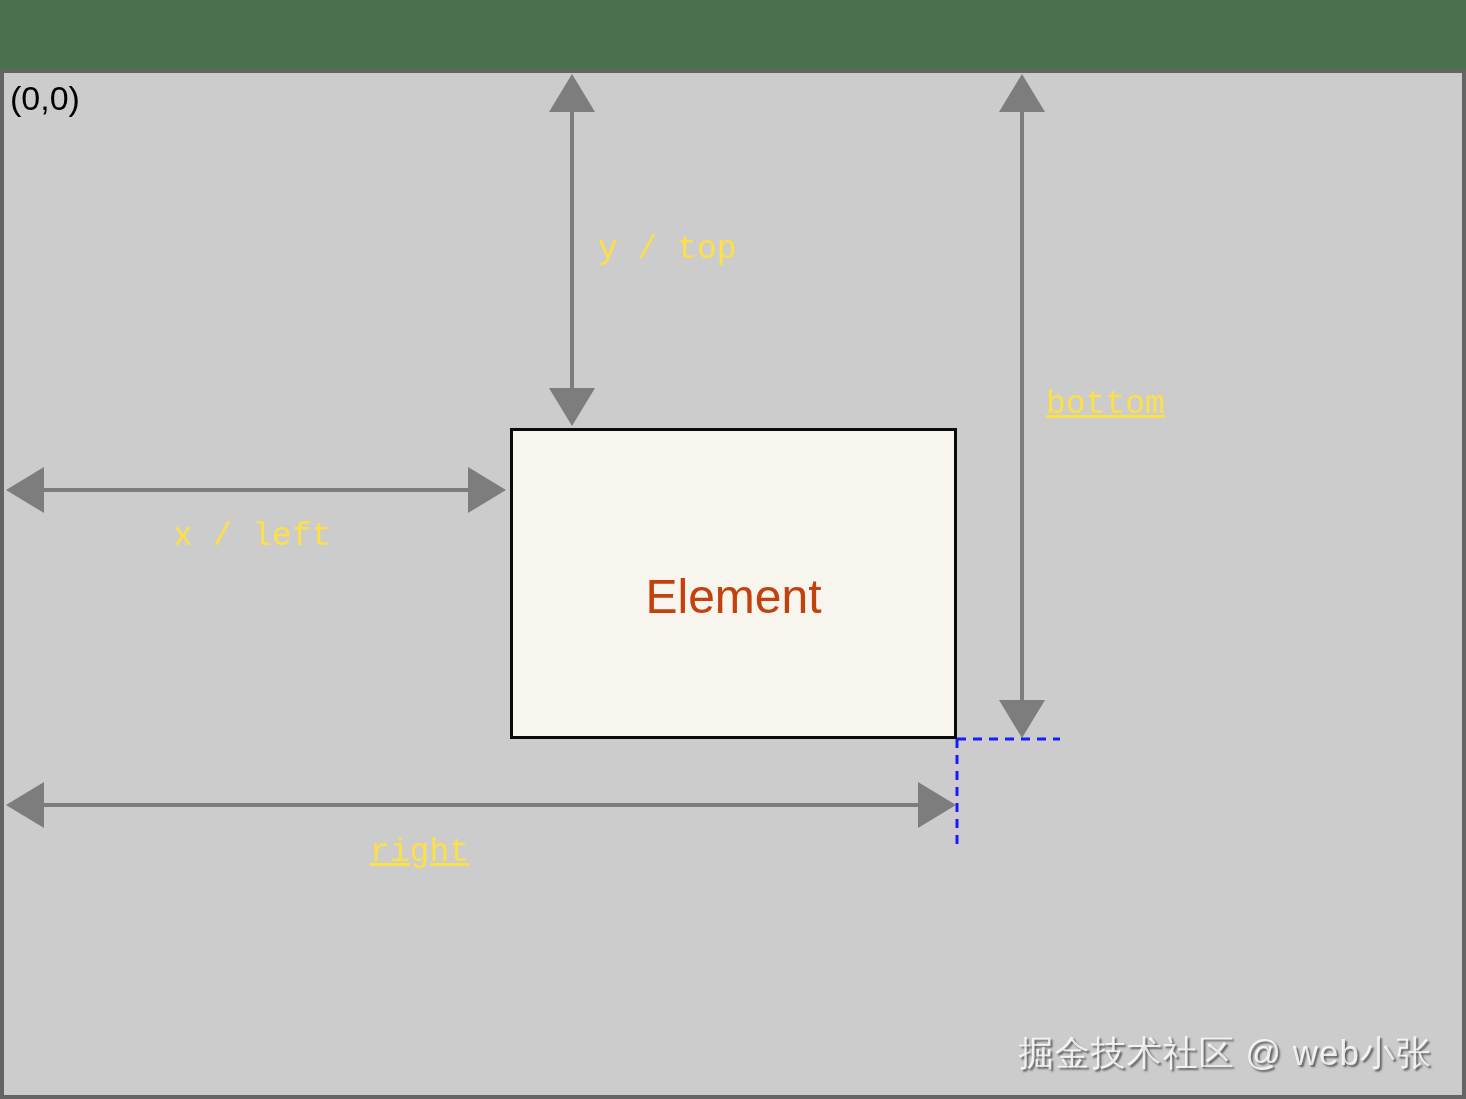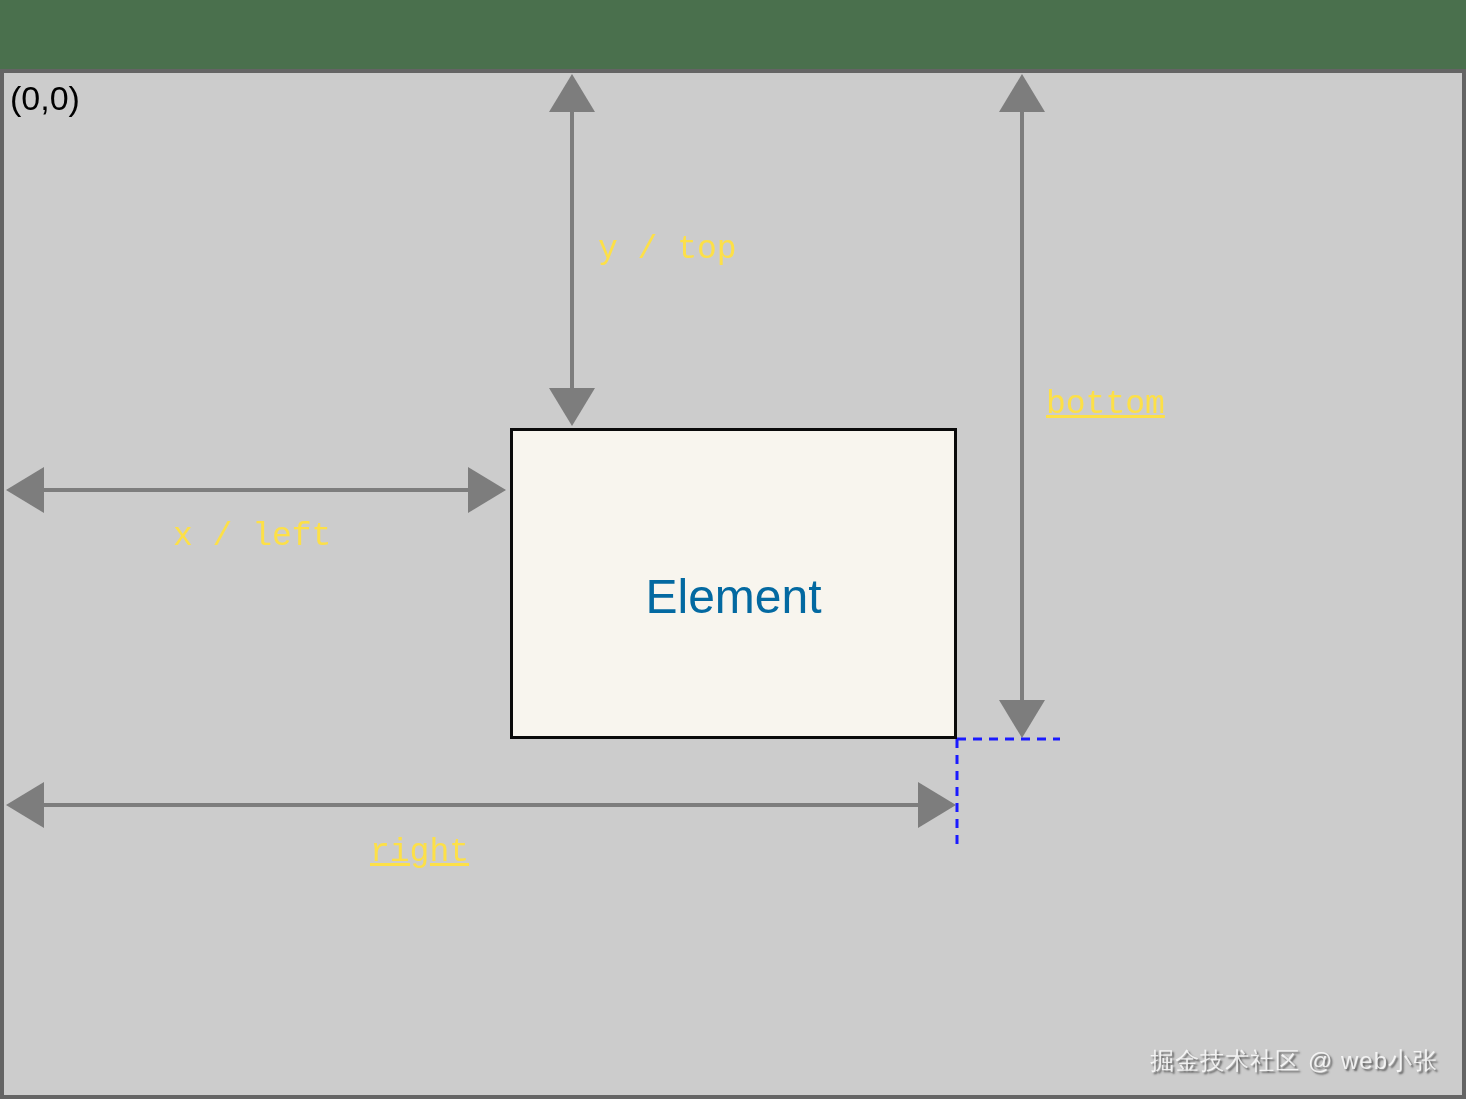--- a/index.html
+++ b/index.html
@@ -58,41 +58,41 @@
     position: absolute;
     left: 510px; top: 428px;
     width: 447px; height: 311px;
     box-sizing: border-box;
     background: #F8F5EE;
     border: 3px solid #0a0a0a;
     display: flex; align-items: center; justify-content: center;
   }
   .element-label {
     font-size: 48px;
-    color: #0369a1;
+    color: #c2410c;
     margin-top: 26px;
   }
   
   .measure-label {
     position: absolute;
     font-family: "Liberation Mono", monospace;
     font-size: 33px;
     color: #fde047;
     white-space: pre;
     line-height: 1;
   }
   .label-y-top  { left: 598px; top: 233px; }
   .label-x-left { left: 160px; top: 520px; margin-left: 13px; }
   .label-bottom { left: 1046px; top: 388px; text-decoration: underline; }
   .label-right  { left: 370px; top: 836px; text-decoration: underline; }
   
   .watermark {
     position: absolute;
-    right: 28px; bottom: 22px;
-    font-size: 24px;
+    right: 34px; bottom: 22px;
+    font-size: 35px;
     color: rgba(255,255,255,0.82);
     text-shadow: 2px 2px 2px rgba(60,60,60,0.75);
     letter-spacing: 1px;
     text-align: center;
   }
 </style>
 </head>
 <body>
 
 <div class="stage">

